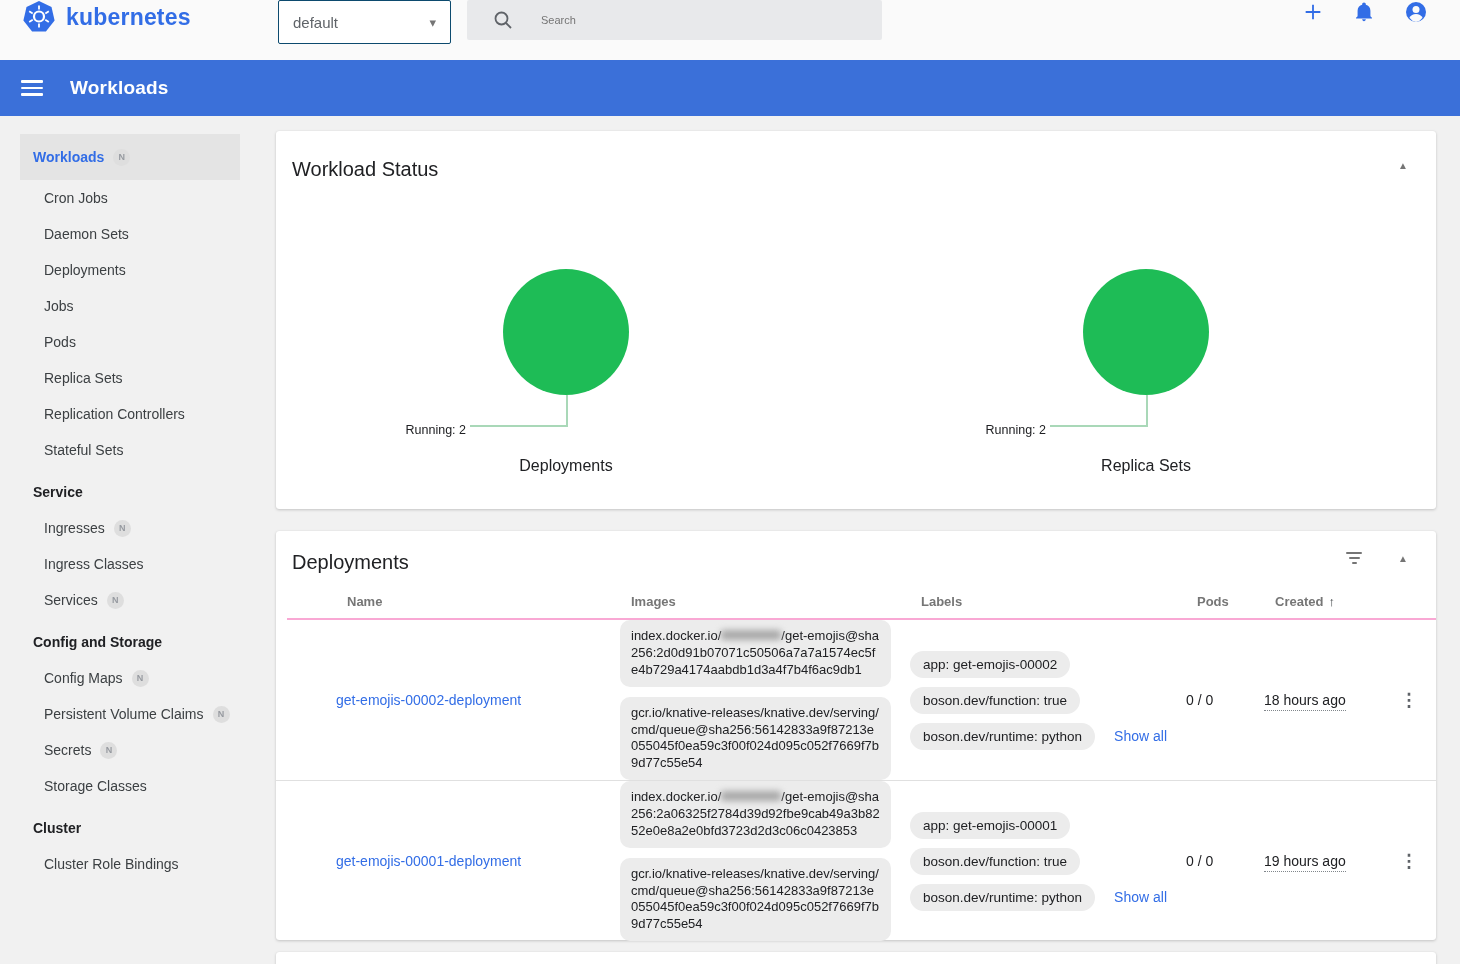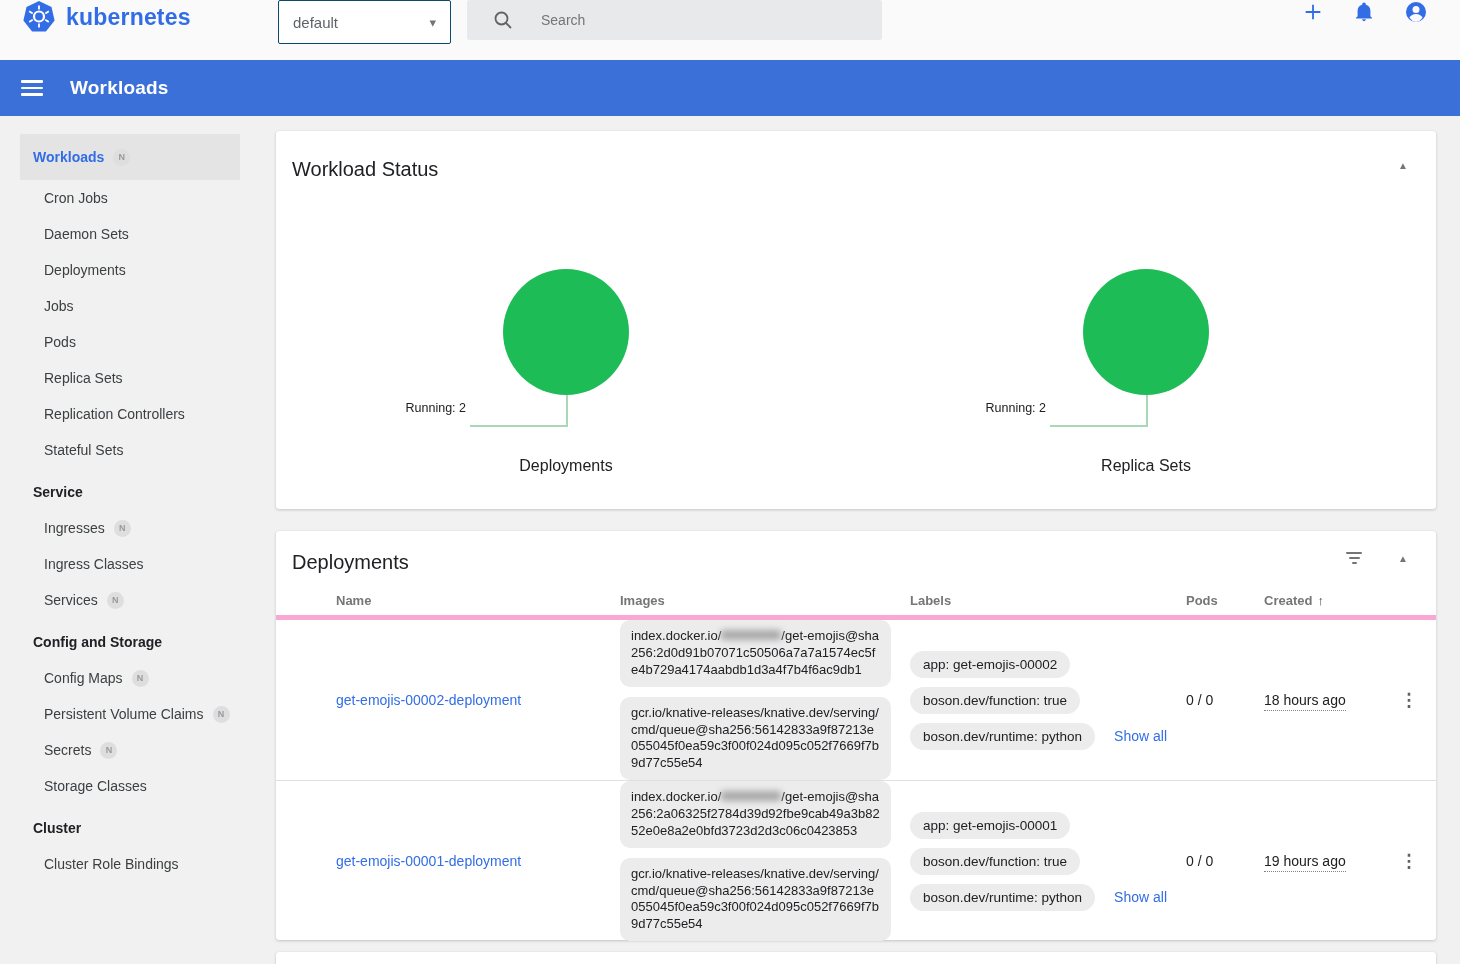--- a/index.html
+++ b/index.html
@@ -9,21 +9,21 @@
   
   .topbar { height:60px; background:#fafafa; display:flex; align-items:flex-start; }
   .brand { width:278px; display:flex; align-items:center; gap:10px; padding-left:22px; flex:none; }
   .brand-name { color:#326de6; font-size:23px; font-weight:bold; letter-spacing:.2px; }
   .ns-select { width:173px; height:44px; background:#fff; border:1px solid #0c4a6e; border-radius:2px;
                display:flex; align-items:center; justify-content:space-between; padding:0 14px;
                color:#5f6368; font-size:15px; cursor:pointer; flex:none; }
   .ns-caret { color:#757575; font-size:13px; }
   .search { margin-left:16px; width:415px; height:40px; background:#e8e9eb; border-radius:2px;
             display:flex; align-items:center; padding-left:26px; gap:28px; }
-  .search input { border:none; background:transparent; outline:none; font-size:14px; width:300px; color:#202124; }
+  .search input { border:none; background:transparent; outline:none; font-size:11px; width:300px; color:#202124; }
   .search input::placeholder { color:#757575; }
   .top-actions { margin-left:auto; display:flex; align-items:center; gap:29px; padding-right:32px; }
   .icon-btn { background:none; border:none; cursor:pointer; display:flex; align-items:center; }
 
   
   .bluebar { height:56px; background:#3b70d9; display:flex; align-items:center; gap:27px; padding-left:21px; }
   .hamburger { background:none; border:none; cursor:pointer; display:flex; flex-direction:column; gap:4px; }
   .hamburger span { display:block; width:22px; height:2.6px; background:#fff; border-radius:1px; }
   .toolbar-title { color:#fff; font-size:19px; font-weight:bold; letter-spacing:.2px; }
 
@@ -51,29 +51,29 @@
 
   
   .status-card { height:378px; padding-top:18px; }
   .status-card .card-head { height:32px; }
   .charts { display:flex; height:328px; }
   .chart { flex:1; position:relative; }
   .pie { position:absolute; left:50%; top:88px; transform:translateX(-50%); width:126px; height:126px;
          border-radius:50%; background:#1ebc56; }
   .conn-v { position:absolute; left:50%; top:214px; width:2px; height:32px; background:#a9d8b8; }
   .conn-h { position:absolute; right:50%; top:244px; width:96px; height:2px; background:#a9d8b8; }
-  .callout { position:absolute; right:calc(50% + 100px); top:220px; font-size:12.5px; color:#202124; white-space:nowrap;padding-left:24px; }
+  .callout { position:absolute; right:calc(50% + 100px); top:242px; font-size:12.5px; color:#202124; white-space:nowrap;padding-left:24px; }
   .chart-title { position:absolute; top:276px; width:100%; text-align:center; font-size:16px; color:#202124; }
 
   
   .table-card { margin-top:22px; }
   .table-card .card-head { height:54px; }
   .thead, .trow { display:grid; grid-template-columns:28px 300px 290px 276px 78px 130px 1fr;
                   align-items:center; padding:0 16px; }
-  .thead { height:35px; border-bottom:5px solid #f9a8d4; color:#767676; font-size:13px; font-weight:bold; }
+  .thead { height:35px; border-bottom:2px solid #f9a8d4; color:#767676; font-size:13px; font-weight:bold;margin-left:11px; }
   .th-name, .td-name { padding-left:16px; }
   .sort-arrow { color:#3c4043; font-size:13px; margin-left:5px; font-weight:normal; }
   .trow { height:160px; }
   .trow + .trow { border-top:1px solid #e0e0e0; }
   .dot { width:13px; height:13px; border-radius:50%; background:#1e7d23; margin-left:4px; }
   .td-name a { color:#326de6; text-decoration:none; font-size:14px; cursor:pointer; }
   .images-col { display:flex; flex-direction:column; gap:10px; }
   .img-chip { width:271px; background:#ececec; border-radius:10px; padding:8px 11px; font-size:13px;
               line-height:1.3; word-break:break-all; color:#202124; }
   .redacted { display:inline-block; width:60px; height:10px; background:#a9a9a9; border-radius:2px;

